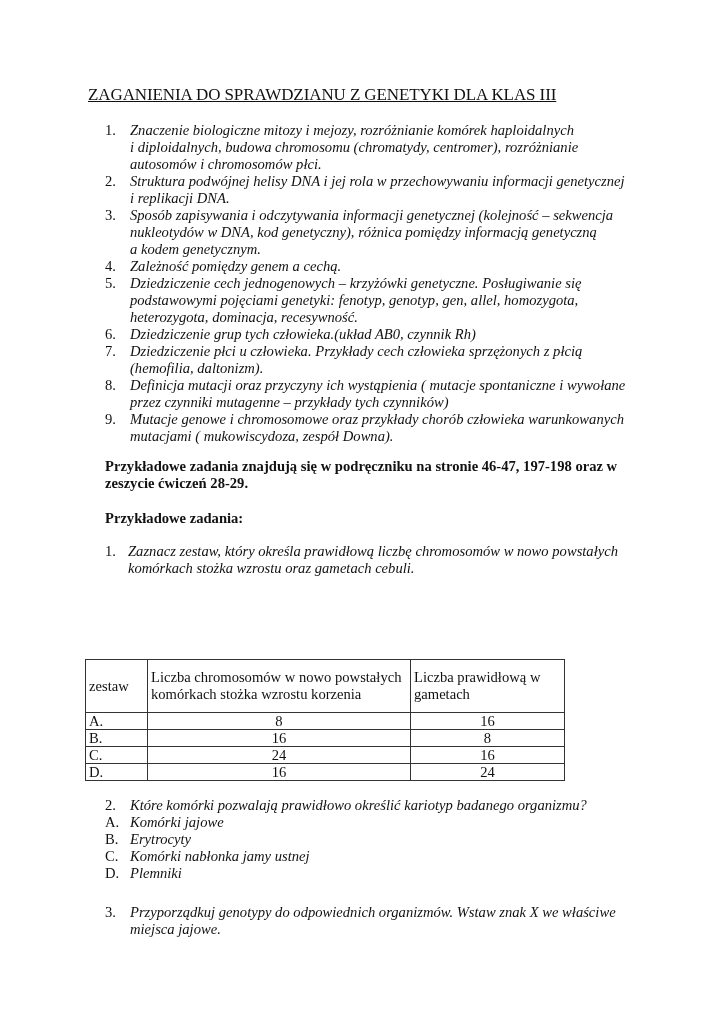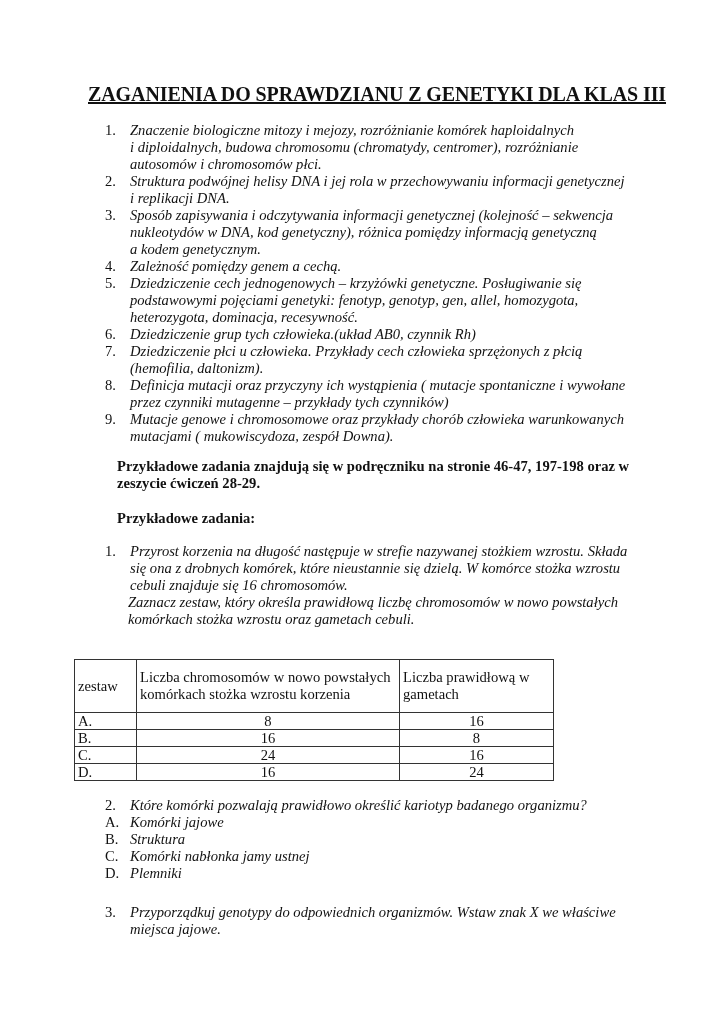--- a/index.html
+++ b/index.html
@@ -3,31 +3,31 @@
 <meta charset="utf-8">
 <style>
   html, body { margin: 0; padding: 0; background: #ffffff; }
   body {
     width: 725px; height: 1024px; position: relative; overflow: hidden;
     font-family: "Liberation Serif", "DejaVu Serif", serif;
     color: #111111; font-size: 14.6px; line-height: 17px;
   }
   .title {
     position: absolute; left: 88px; top: 86px;
-    font-weight: bold; font-size: 20px; text-decoration: underline;
+    font-weight: normal; font-size: 17px; text-decoration: underline;
     letter-spacing: -0.1px; white-space: nowrap;
   }
   .ol { position: absolute; left: 105px; width: 560px; }
   .li { position: relative; padding-left: 25px; }
   .li .num { position: absolute; left: 0; top: 0; }
   .li .txt { display: block; white-space: pre-line; font-style: italic; }
-  .bold { font-weight: bold; margin-left: 12px; }
+  .bold { font-weight: bold; }
   .para { position: absolute; left: 105px; width: 560px; white-space: pre-line; }
   table.t {
-    position: absolute; left: 74px; top: 659px; border-collapse: collapse;
+    position: absolute; left: 85px; top: 659px; border-collapse: collapse;
     font-size: 14.6px; line-height: 17px;
   }
   table.t td { border: 1px solid #333; padding: 0 3px; vertical-align: middle; }
   table.t tr.h td { height: 52px; }
   table.t tr.r td { height: 16px; line-height: 16px; }
   td.c1 { width: 55px; }
   td.c2 { width: 256px; }
   td.c3 { width: 147px; }
   td.center { text-align: center; }
 </style>
@@ -86,23 +86,20 @@
 </div>
 
 <div class="para bold" style="top:458px;">Przykładowe zadania znajdują się w podręczniku na stronie 46-47, 197-198 oraz w
 zeszycie ćwiczeń 28-29.</div>
 
 <div class="para bold" style="top:510px;font-family:Liberation Serif, serif;">Przykładowe zadania:</div>
 
 <div class="ol" style="top:543px;">
   <div class="li">
     <span class="num">1.</span>
-    <span class="txt">Przyrost korzenia na długość następuje w strefie nazywanej stożkiem wzrostu. Składa
-się ona z drobnych komórek, które nieustannie się dzielą. W komórce stożka wzrostu
-cebuli znajduje się 16 chromosomów.</span>
     <span class="txt" style="margin-left:-2px;">Zaznacz zestaw, który określa prawidłową liczbę chromosomów w nowo powstałych
 komórkach stożka wzrostu oraz gametach cebuli.</span>
   </div>
 </div>
 
 <table class="t">
   <tbody>
       <tr class="h">
     <td class="c1">zestaw</td>
     <td class="c2">Liczba chromosomów w nowo powstałych komórkach stożka wzrostu korzenia</td>
@@ -135,21 +132,21 @@
   <div class="li">
       <span class="num">2.</span>
       <span class="txt">Które komórki pozwalają prawidłowo określić kariotyp badanego organizmu?</span>
     </div>
   <div class="li">
       <span class="num">A.</span>
       <span class="txt">Komórki jajowe</span>
     </div>
   <div class="li">
       <span class="num">B.</span>
-      <span class="txt">Struktura</span>
+      <span class="txt">Erytrocyty</span>
     </div>
   <div class="li">
       <span class="num">C.</span>
       <span class="txt">Komórki nabłonka jamy ustnej</span>
     </div>
   <div class="li">
       <span class="num">D.</span>
       <span class="txt">Plemniki</span>
     </div>
 </div>

